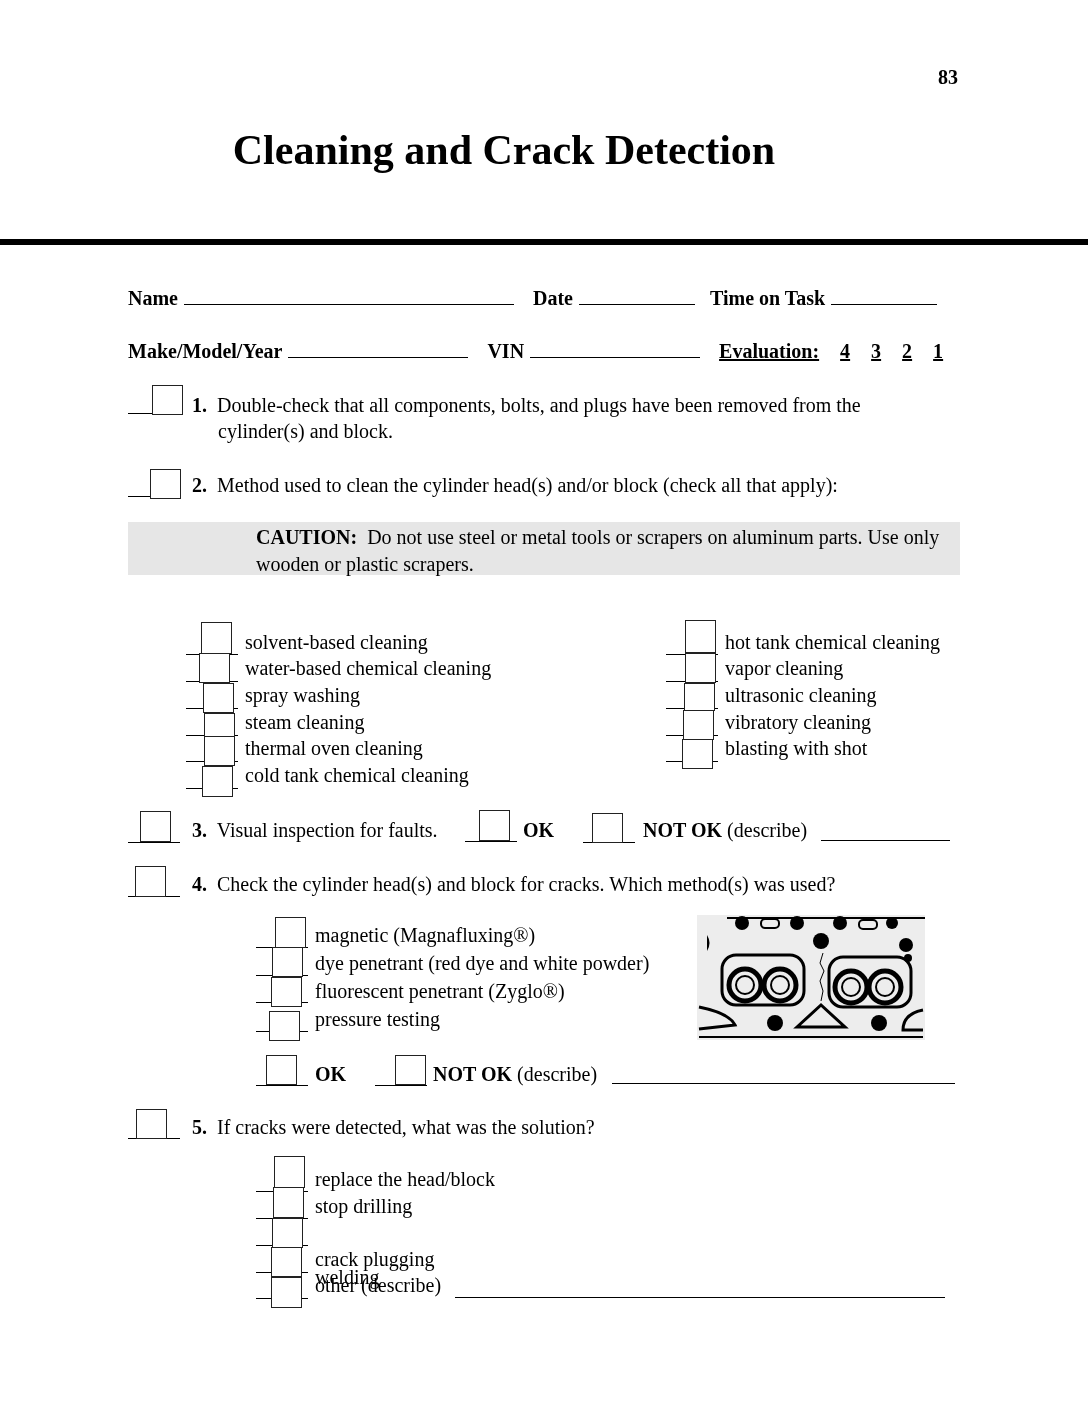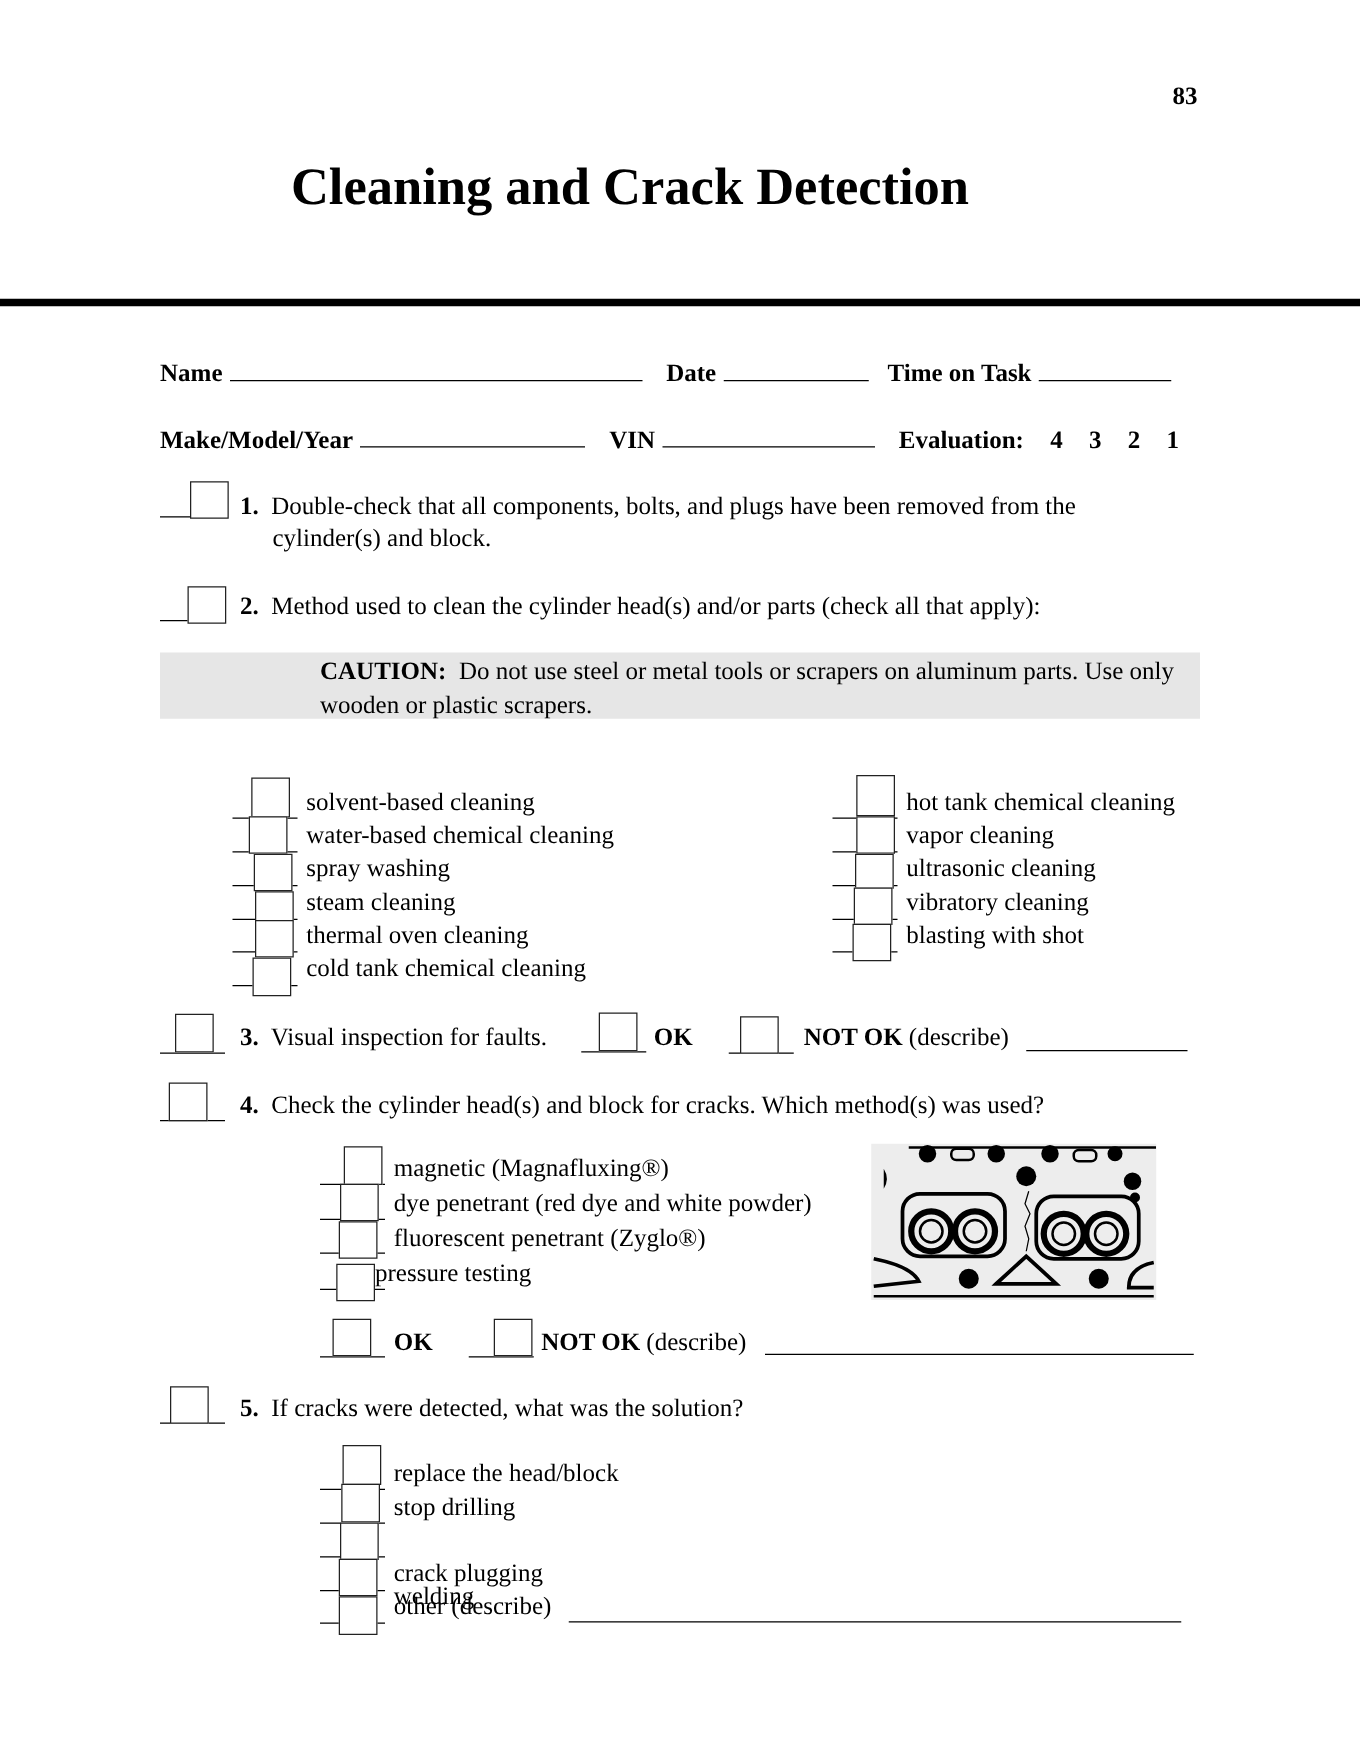--- a/index.html
+++ b/index.html
@@ -7,21 +7,21 @@
          font-family:"Liberation Serif", serif; color:#000; }
   .abs { position:absolute; white-space:nowrap; }
   .pagenum { left:938px; top:66px; font-size:20px; font-weight:bold; }
   .title { left:0; width:1008px; top:126px; text-align:center; font-size:42px; font-weight:bold; }
   .subtitle { left:0; width:1088px; top:177px; text-align:center; font-size:20px; line-height:27px; }
   .subtitle b { font-weight:bold; }
   .rule { left:0; top:239px; width:1088px; height:6px; background:#000; }
   .field { font-size:20px; }
   .field b { font-weight:bold; }
   .uline { display:inline-block; border-bottom:1.5px solid #000; height:18px; vertical-align:baseline; margin-left:6px; }
-  .eval span { display:inline-block; margin-left:16px; font-weight:bold; }
+  .eval span { display:inline-block; margin-left:16px; font-weight:bold;text-decoration:underline; }
   .cb { position:absolute; border:1.5px solid #222; background:#fff; box-sizing:border-box; }
   .ln { position:absolute; height:0; border-bottom:1.3px solid #000; }
   .q { font-size:20px; line-height:26px; }
   .q b { font-weight:bold; }
   .caution { left:128px; top:522px; width:832px; height:53px; background:#e6e6e6; }
   .caution-text { left:256px; top:524px; font-size:20px; line-height:27px; white-space:normal; width:700px; }
   .opt { font-size:20px; }
   .img { left:697px; top:915px; width:228px; height:125px; background:#ededed; overflow:hidden; }
 </style>
 </head>
@@ -54,21 +54,21 @@
 <div class="ln" style="left:128px; top:413px; width:24px;"></div>
 <div class="cb" style="left:152px; top:385px; width:31px; height:30px;"></div>
 <div class="abs q" style="left:192px; top:392px;">
   <b>1.</b>&nbsp; <span>Double-check that all components, bolts, and plugs have been removed from the</span><br>
   <span style="padding-left:26px;">cylinder(s) and block.</span>
 </div>
 
 <div class="ln" style="left:128px; top:496px; width:24px;"></div>
 <div class="cb" style="left:150px; top:469px; width:31px; height:30px;"></div>
 <div class="abs q" style="left:192px; top:472px;">
-  <b>2.</b>&nbsp; <span>Method used to clean the cylinder head(s) and/or parts (check all that apply):</span>
+  <b>2.</b>&nbsp; <span>Method used to clean the cylinder head(s) and/or block (check all that apply):</span>
 </div>
 
 <div class="abs caution"></div>
 <div class="abs caution-text">
   <b>CAUTION:</b>&nbsp; <span>Do not use steel or metal tools or scrapers on aluminum parts.  Use only wooden or plastic scrapers.</span>
 </div>
 
 <div>
   <div class="ln" style="left:186px; top:654px; width:52px;"></div>
   <div class="cb" style="left:201px; top:622px; width:31px; height:32px;"></div>
@@ -146,21 +146,21 @@
   <div class="ln" style="left:256px; top:975px; width:52px;"></div>
   <div class="cb" style="left:272px; top:947px; width:31px; height:30px;"></div>
   <div class="abs opt" style="left:315px; top:952px;">dye penetrant (red dye and white powder)</div>
 
   <div class="ln" style="left:256px; top:1002px; width:52px;"></div>
   <div class="cb" style="left:271px; top:977px; width:31px; height:30px;"></div>
   <div class="abs opt" style="left:315px; top:980px;">fluorescent penetrant (Zyglo®)</div>
 
   <div class="ln" style="left:256px; top:1031px; width:52px;"></div>
   <div class="cb" style="left:269px; top:1011px; width:31px; height:30px;"></div>
-  <div class="abs opt" style="left:300px; top:1008px;">pressure testing</div>
+  <div class="abs opt" style="left:315px; top:1008px;">pressure testing</div>
 </div>
 
 <div class="abs img">
   <svg width="228" height="125" viewBox="0 0 228 125">
     <line x1="30" y1="3" x2="228" y2="3" stroke="#000" stroke-width="2"></line>
     <circle cx="45" cy="8" r="7" fill="#000"></circle>
     <rect x="64" y="4" width="18" height="9" rx="4" fill="none" stroke="#000" stroke-width="2"></rect>
     <circle cx="100" cy="8" r="7" fill="#000"></circle>
     <circle cx="143" cy="8" r="7" fill="#000"></circle>
     <rect x="162" y="5" width="18" height="9" rx="4" fill="none" stroke="#000" stroke-width="2"></rect>

